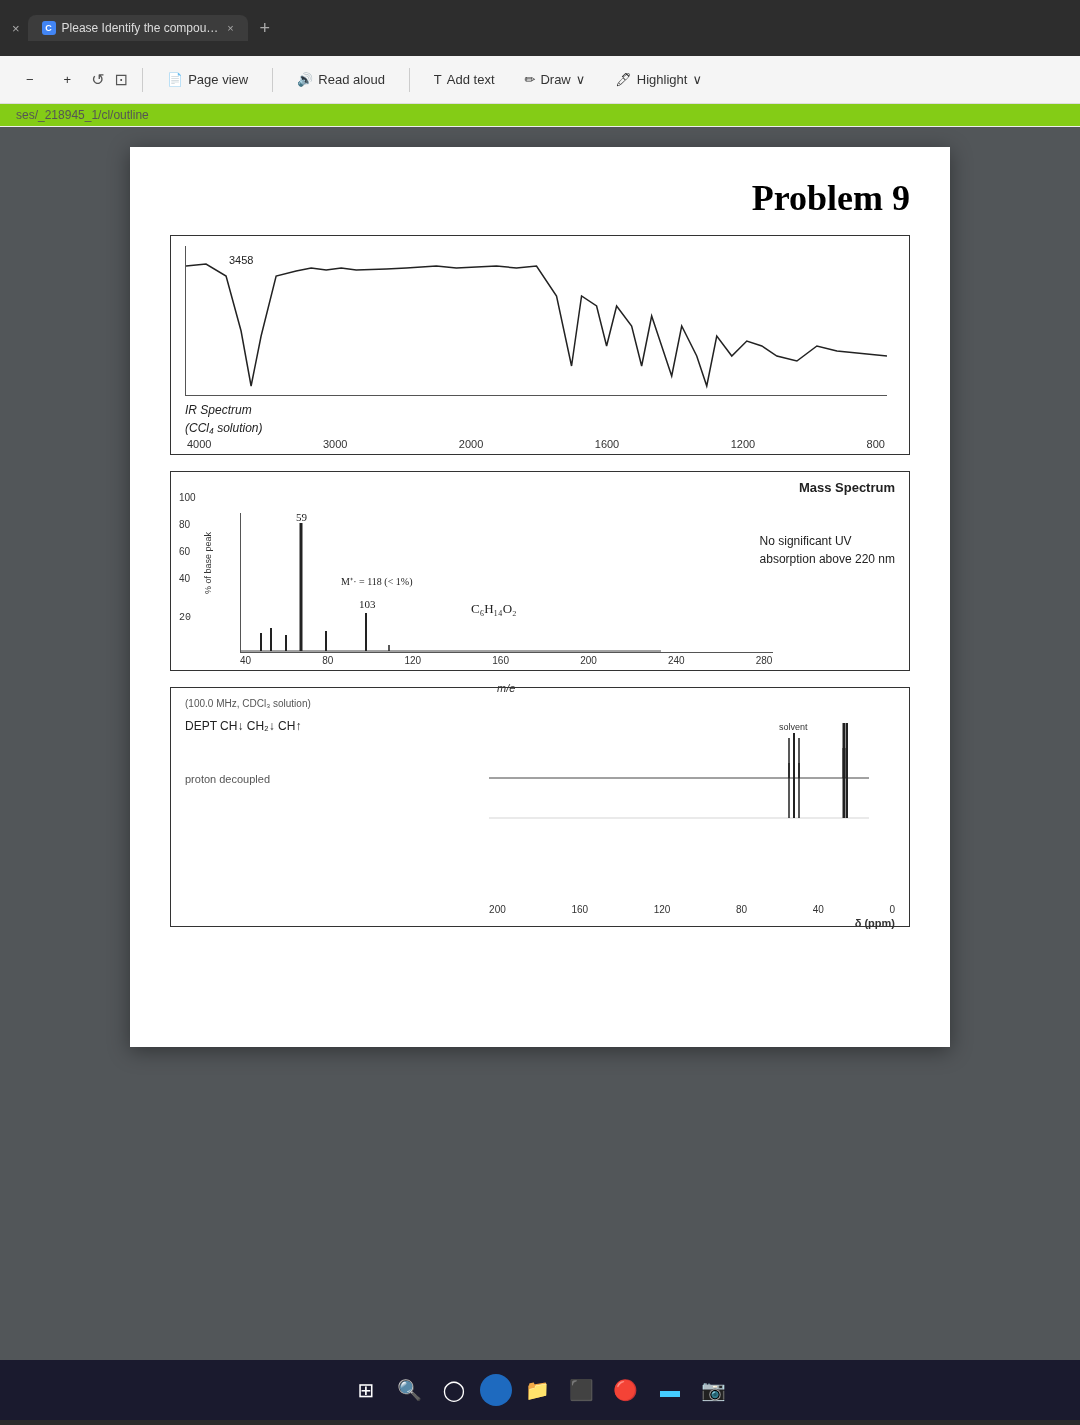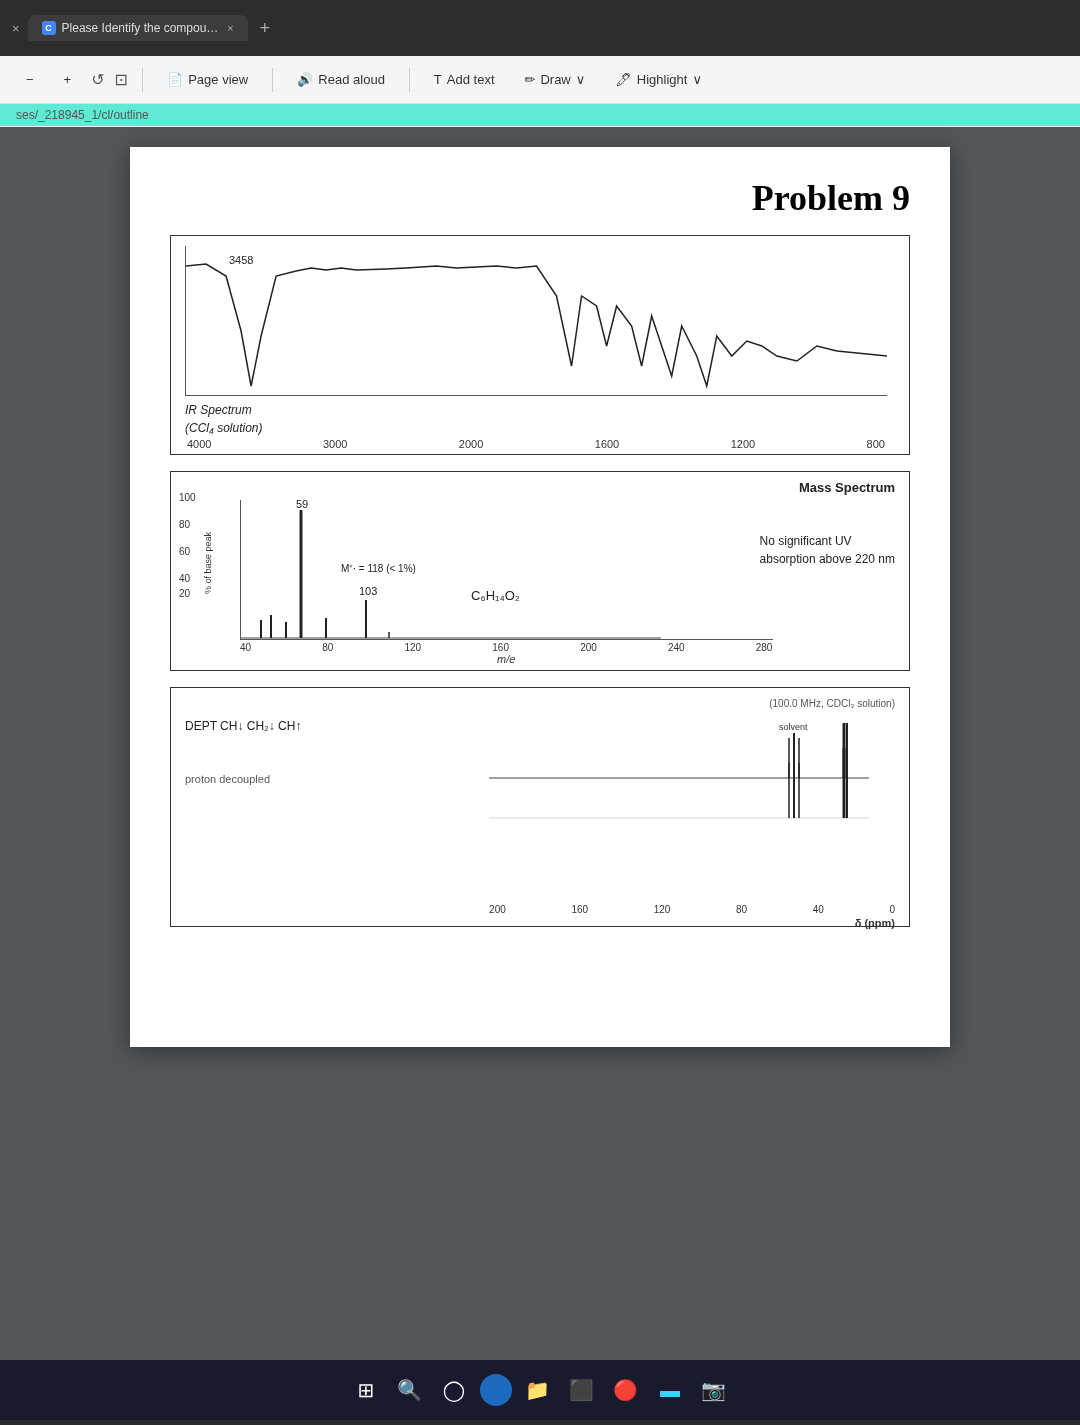--- a/index.html
+++ b/index.html
@@ -93,21 +93,21 @@
       background: transparent;
       white-space: nowrap;
     }
     .toolbar-separator {
       width: 1px;
       height: 24px;
       background: #ccc;
       margin: 0 4px;
     }
     .breadcrumb-bar {
-      background: #5eead4;
+      background: #84cc16;
       padding: 4px 16px;
       font-size: 12px;
       color: #555;
       border-bottom: 1px solid #eee;
     }
 
     
     .document-area {
       background: #525659;
       height: calc(1425px - 56px - 48px - 28px - 60px);
@@ -211,39 +211,40 @@
       font-weight: bold;
       color: #222;
     }
 
     .mass-chart-area {
       position: relative;
       width: 75%;
       height: 140px;
       border-bottom: 1.5px solid #555;
       border-left: 1.5px solid #555;
-      margin-top: 20px;
+      margin-top: 33px;
+      font-family: Liberation Serif, serif;
     }
 
     .mass-x-axis {
       display: flex;
       justify-content: space-between;
       font-size: 10px;
       color: #333;
       margin-top: 2px;
       width: 75%;
     }
 
     .mass-x-title {
       text-align: center;
       font-size: 11px;
       font-style: italic;
       color: #333;
       width: 75%;
-      margin-top: 0px;
+      margin-top: 16px;
     }
 
     .uv-note {
       position: absolute;
       right: 14px;
       top: 60px;
       font-size: 12px;
       color: #222;
       text-align: left;
       line-height: 1.5;
@@ -260,21 +261,20 @@
 
     .nmr-title {
       font-size: 12px;
       font-weight: bold;
       color: #222;
     }
 
     .nmr-subtitle {
       font-size: 10px;
       color: #555;
-      text-align: right;
     }
 
     .dept-label {
       font-size: 12px;
       color: #222;
       margin-top: 10px;
       margin-bottom: 6px;
     }
 
     .proton-label {
@@ -460,21 +460,21 @@
     </div>
 
     <div class="mass-spectrum-container">
       <div class="mass-header">Mass Spectrum</div>
 
       <div style="position:absolute;left:8px;top:20px;font-size:10px;color:#333;">
         <div>100</div>
         <div style="margin-top:16px;">80</div>
         <div style="margin-top:16px;">60</div>
         <div style="margin-top:16px;">40</div>
-        <div style="margin-top:4px;">20</div>
+        <div style="margin-top:28px;font-family:Liberation Mono, monospace;">20</div>
       </div>
 
       <div style="position:absolute;left:32px;top:60px;font-size:9px;color:#333;writing-mode:vertical-lr;transform:rotate(180deg);">% of base peak</div>
 
       <div class="mass-chart-area" style="margin-left:55px;">
         <svg viewBox="0 0 420 140" width="420" height="140">
 
           <line x1="0" y1="138" x2="420" y2="138" stroke="#444" stroke-width="1"></line>
 
           <line x1="60" y1="10" x2="60" y2="138" stroke="#222" stroke-width="3"></line>

